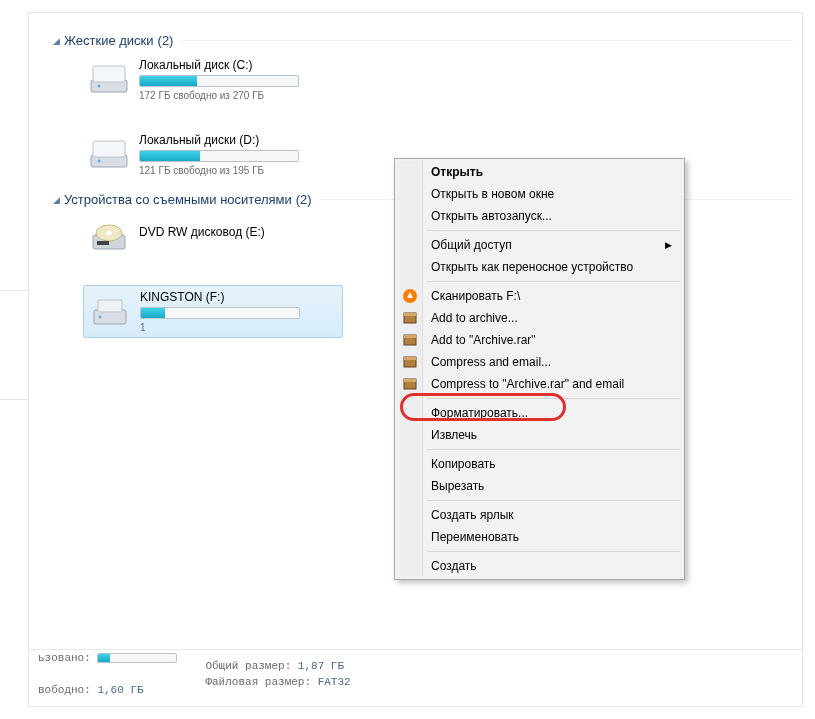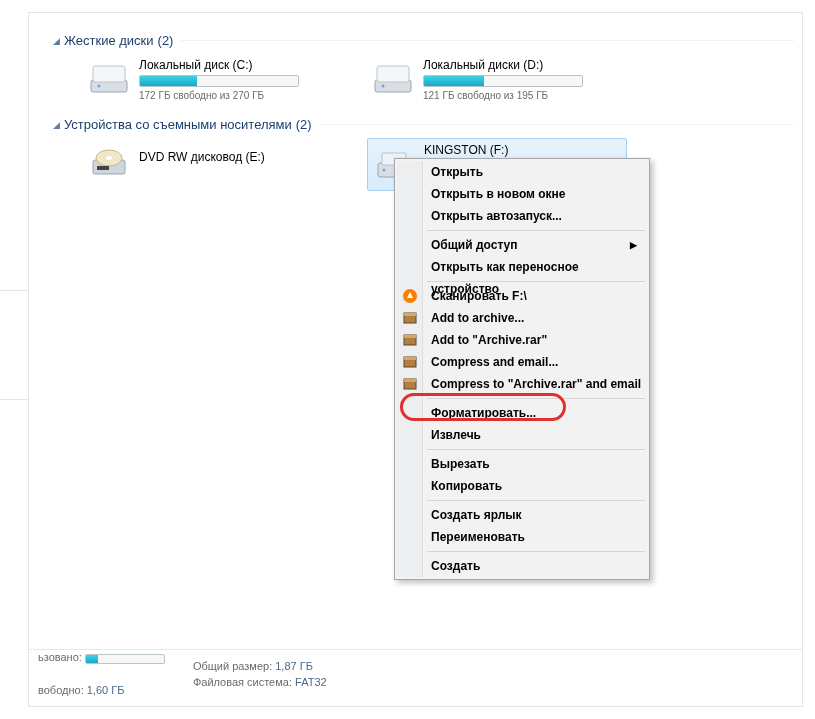--- a/index.html
+++ b/index.html
@@ -3,39 +3,39 @@
 <meta charset="utf-8">
 <style>
 * { box-sizing: border-box; margin: 0; padding: 0; }
 body { font-family: "Segoe UI", Tahoma, sans-serif; font-size: 12px; background: #fff; width: 815px; height: 719px; position: relative; overflow: hidden; }
 .frame { position: absolute; top: 12px; left: 28px; right: 12px; bottom: 12px; border: 1px solid #e5e5e5; background: #fff; }
 .content { padding: 16px 8px 0 24px; }
 .group-header { display: flex; align-items: center; color: #1a3e6e; font-size: 13px; margin: 4px 0 6px 0; cursor: default; }
 .group-header .tri { margin-right: 4px; font-size: 9px; color: #5b7da8; }
 .group-header .count { margin-left: 4px; color: #1a3e6e; }
 .group-line { flex: 1; height: 1px; background: #eef2f6; margin-left: 8px; }
-.drives-row { display: flex; gap: 24px; padding-left: 30px; }
+.drives-row { display: flex; gap: 24px; padding-left: 30px; flex-direction: column; }
 .drive { display: flex; align-items: flex-start; width: 260px; padding: 4px; }
 .drive.selected { background: linear-gradient(#e6f2fb,#d7ecfb); border: 1px solid #a8d0f0; border-radius: 2px; }
 .drive-icon { width: 44px; height: 40px; margin-right: 8px; flex-shrink: 0; }
 .drive-body { flex: 1; }
 .drive-name { color: #000; margin-bottom: 3px; }
 .bar { width: 160px; height: 12px; border: 1px solid #b8c4cc; border-radius: 2px; background: #f7f7f7; overflow: hidden; margin-bottom: 3px; }
 .bar-fill { height: 100%; background: linear-gradient(#3fd2e6,#18a9c7); }
 .drive-sub { color: #6a6a6a; font-size: 10px; }
 .stub { position: absolute; left: 0; top: 290px; width: 28px; height: 110px; border: 1px solid #e5e5e5; border-left: none; border-right: none; background: #fff; }
-.status { position: absolute; left: 28px; right: 12px; bottom: 22px; height: 48px; border-top: 1px solid #e8e8e8; display: flex; align-items: center; padding: 6px 10px; font-size: 11px; gap: 28px; }
+.status { position: absolute; left: 28px; right: 12px; bottom: 22px; height: 48px; border-top: 1px solid #e8e8e8; display: flex; align-items: center; padding: 6px 10px; font-size: 11px; gap: 28px; font-family: Liberation Mono, monospace; }
 .status .label { color: #6a6a6a; text-align: right; display: inline-block; }
 .status .val { color: #4a6a8a; }
 .status-bar { width: 80px; height: 10px; border: 1px solid #b8c4cc; border-radius: 2px; background: #f7f7f7; display: inline-block; vertical-align: middle; overflow: hidden; }
 .status-bar-fill { height: 100%; background: linear-gradient(#3fd2e6,#18a9c7); }
-.ctx { position: absolute; top: 158px; left: 394px; width: 256px; background: #f2f2f2; border: 1px solid #a7a7a7; box-shadow: 3px 3px 6px rgba(0,0,0,0.25); padding: 2px; }
+.ctx { position: absolute; top: 158px; left: 394px; width: 291px; background: #f2f2f2; border: 1px solid #a7a7a7; box-shadow: 3px 3px 6px rgba(0,0,0,0.25); padding: 2px; }
 .ctx-inner { background: #f2f2f2; }
 .ctx-iconcol { position: absolute; top: 2px; bottom: 2px; left: 2px; width: 26px; background: #eceef0; border-right: 1px solid #ddd; }
-.ctx-item { position: relative; height: 22px; line-height: 22px; padding-left: 34px; color: #000; cursor: default; font-weight: bold; }
+.ctx-item { position: relative; height: 22px; line-height: 22px; padding-left: 34px; color: #000; cursor: default; }
 .ctx-item.bold { font-weight: bold; }
 .ctx-item .arrow { position: absolute; right: 10px; top: 0; font-size: 9px; }
 .ctx-sep { height: 1px; background: #d6d6d6; margin: 3px 2px 3px 30px; }
 .ctx-icon { position: absolute; left: 5px; top: 3px; width: 16px; height: 16px; }
 .highlight-oval { position: absolute; top: 393px; left: 400px; width: 166px; height: 28px; border: 3px solid #e03030; border-radius: 14px; pointer-events: none; z-index: 50; }
 .hdd-svg .base { fill: #d8dee4; stroke: #9aa6b0; }
 .hdd-svg .top { fill: #f4f7fa; stroke: #b8c4cc; }
 .usb-svg .body { fill: #d8dee4; stroke: #9aa6b0; }
 .dvd-svg .body { fill: #cfd6dc; stroke: #9aa6b0; }
 </style>
@@ -165,34 +165,34 @@
       <svg class="ctx-icon" viewBox="0 0 16 16">
           <rect x="2" y="3" width="12" height="10" fill="#b08040" stroke="#6a4020"></rect>
           <rect x="2" y="3" width="12" height="3" fill="#d4a86a"></rect>
         </svg>
       <span>Compress to "Archive.rar" and email</span>
     </div>
     <div class="ctx-sep"></div>
     <div class="ctx-item"><span>Форматировать...</span></div>
     <div class="ctx-item"><span>Извлечь</span></div>
     <div class="ctx-sep"></div>
+    <div class="ctx-item"><span>Копировать</span></div>
     <div class="ctx-item"><span>Вырезать</span></div>
-    <div class="ctx-item"><span>Копировать</span></div>
     <div class="ctx-sep"></div>
     <div class="ctx-item"><span>Создать ярлык</span></div>
     <div class="ctx-item"><span>Переименовать</span></div>
     <div class="ctx-sep"></div>
     <div class="ctx-item"><span>Создать</span></div>
   </div>
 </div>
 
 <div class="highlight-oval"></div>
 
 <div class="status">
   <div>
     <div><span class="label">ьзовано:</span> <span class="status-bar"><span class="status-bar-fill" style="width:15%;display:block"></span></span></div>
     <div style="margin-top:20px"><span class="label">вободно:</span> <span class="val">1,60 ГБ</span></div>
   </div>
   <div>
     <div><span class="label">Общий размер:</span> <span class="val">1,87 ГБ</span></div>
-    <div style="margin-top:4px"><span class="label">Файловая система:</span> <span class="val">FAT32</span></div>
+    <div style="margin-top:4px"><span class="label">Файловая размер:</span> <span class="val">FAT32</span></div>
   </div>
 </div>
 
 </body></html>

